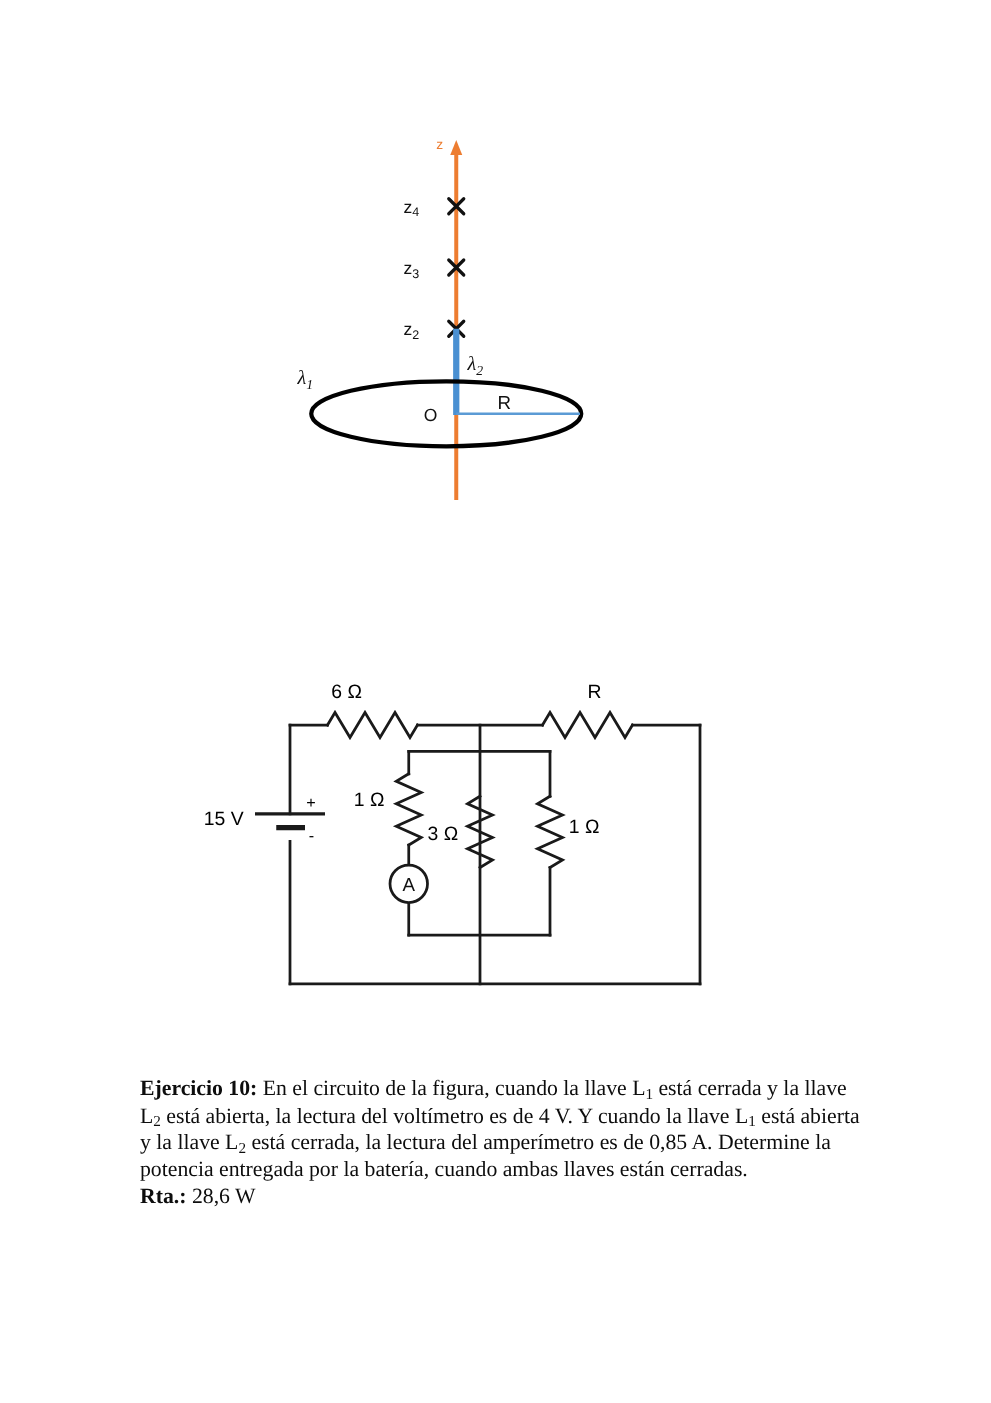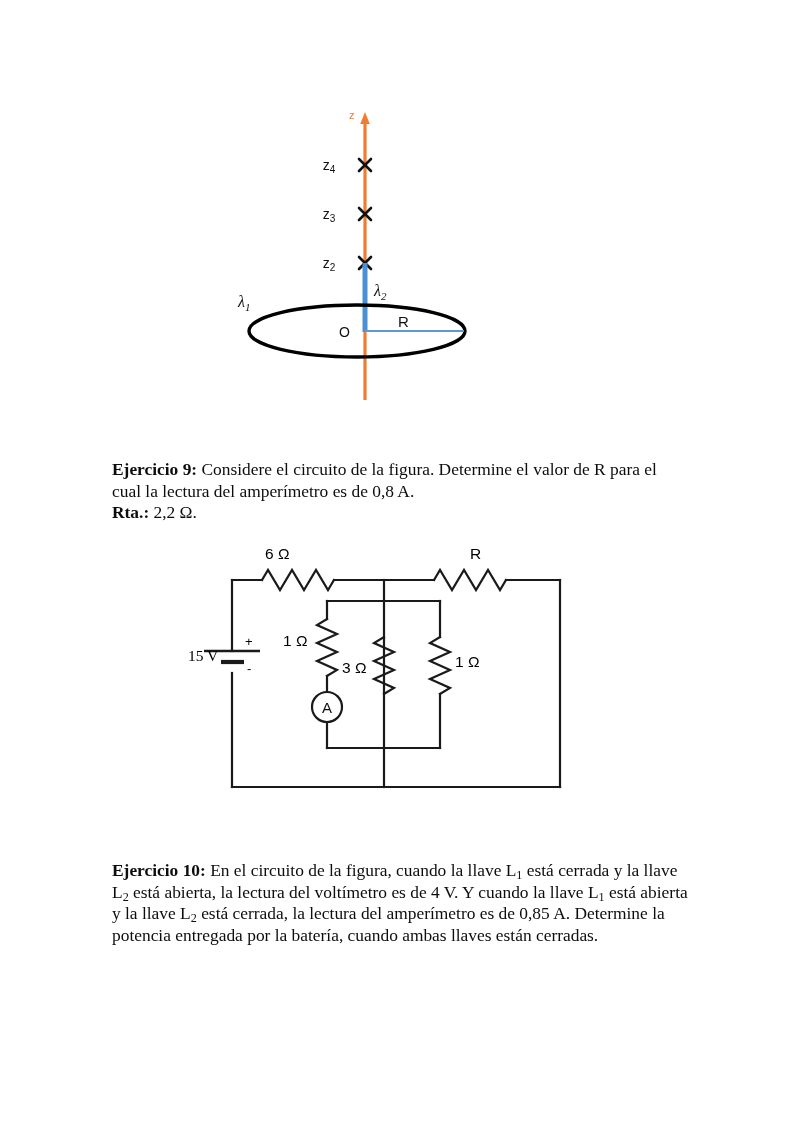--- a/index.html
+++ b/index.html
@@ -82,24 +82,20 @@
       <text x="238" y="307" font-family="Liberation Serif, serif" font-size="16" font-style="italic" fill="#111">λ<tspan font-size="11" dy="4">1</tspan></text>
 
       <line x1="365" y1="331" x2="464" y2="331" stroke="#5B9BD5" stroke-width="2"></line>
 
       <text x="339" y="337" font-family="Liberation Sans, sans-serif" font-size="14" fill="#111">O</text>
 
       <text x="398" y="327" font-family="Liberation Sans, sans-serif" font-size="15" fill="#111">R</text>
     </svg>
   </div>
 
-  <div class="textblock" id="ej9-block">
-    <p><span class="lead">Ejercicio 9:</span><span> Considere el circuito de la figura. Determine el valor de R para el cual la lectura del amperímetro es de 0,8 A.</span></p>
-    <p><span class="lead">Rta.:</span><span> 2,2 Ω.</span></p>
-  </div>
 
   <div class="fig2">
     <svg width="793" height="275" viewBox="0 0 793 275">
 
       <g stroke="#1a1a1a" stroke-width="2.2" fill="none" stroke-linecap="square">
 
         <line x1="232" y1="45" x2="232" y2="116"></line>
         <line x1="232" y1="138" x2="232" y2="252"></line>
 
         <line x1="232" y1="45" x2="262" y2="45"></line>
@@ -137,25 +133,26 @@
         <line x1="221" y1="127" x2="244" y2="127" stroke-width="4.2"></line>
       </g>
 
       <circle cx="327" cy="172" r="15" fill="#ffffff" stroke="#1a1a1a" stroke-width="2.2"></circle>
       <text x="327" y="178" text-anchor="middle" font-family="Liberation Sans, sans-serif" font-size="15" fill="#111">A</text>
     </svg>
 
     
     <div class="circuit-label" style="left:265px; top:10px;">6 Ω</div>
     <div class="circuit-label" style="left:470px; top:10px;">R</div>
-    <div class="circuit-label" style="left:188px; top:112px;font-family:Liberation Serif, serif;">15 V</div>
+    <div class="circuit-label" style="left:163px; top:112px;">15 V</div>
     <div class="circuit-label" style="left:245px; top:99px; font-size:13px;">+</div>
     <div class="circuit-label" style="left:247px; top:126px; font-size:13px;">-</div>
     <div class="circuit-label" style="left:283px; top:97px;">1 Ω</div>
     <div class="circuit-label" style="left:342px; top:124px;">3 Ω</div>
     <div class="circuit-label" style="left:455px; top:118px;">1 Ω</div>
   </div>
 
   <div class="textblock" id="ej10-block">
     <p><span class="lead">Ejercicio 10:</span><span> En el circuito de la figura, cuando la llave L</span><sub>1</sub><span> está cerrada y la llave L</span><sub>2</sub><span> está abierta, la lectura del voltímetro es de 4 V. Y cuando la llave L</span><sub>1</sub><span> está abierta y la llave L</span><sub>2</sub><span> está cerrada, la lectura del amperímetro es de 0,85 A. Determine la potencia entregada por la batería, cuando ambas llaves están cerradas.</span></p>
+    <p><span class="lead">Rta.:</span><span> 28,6 W</span></p>
   </div>
 
 </div>
 
 </body></html>

